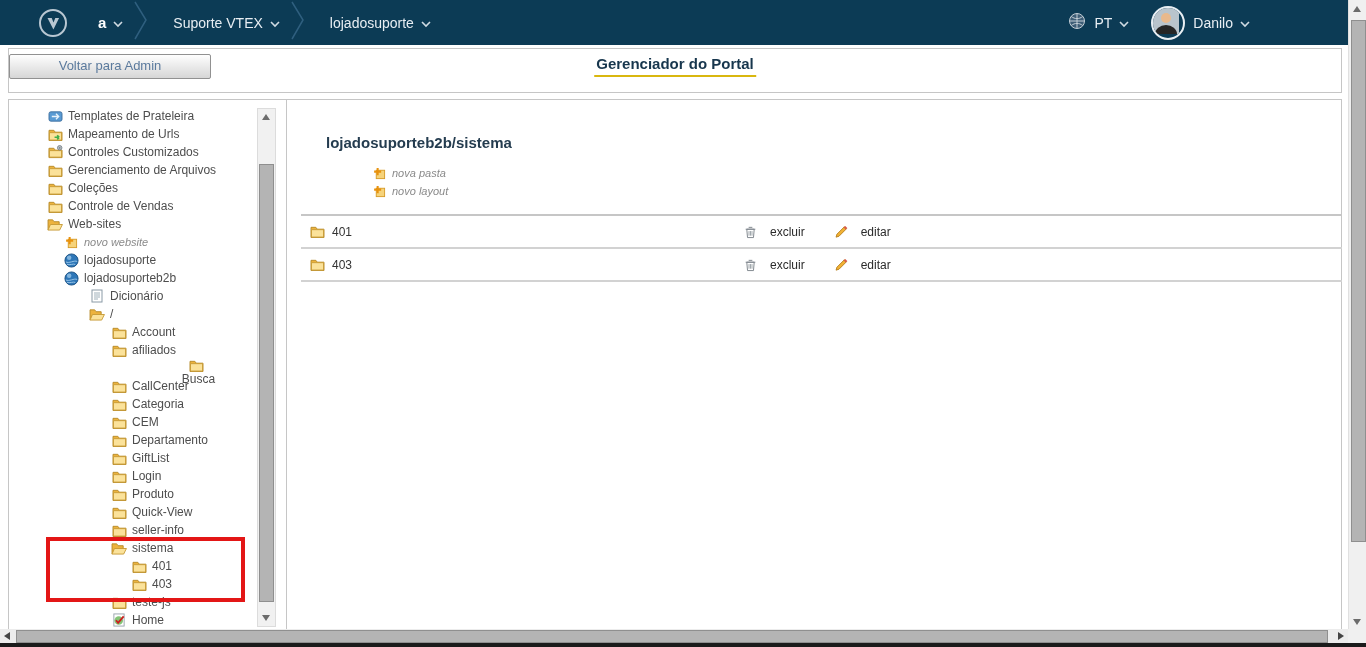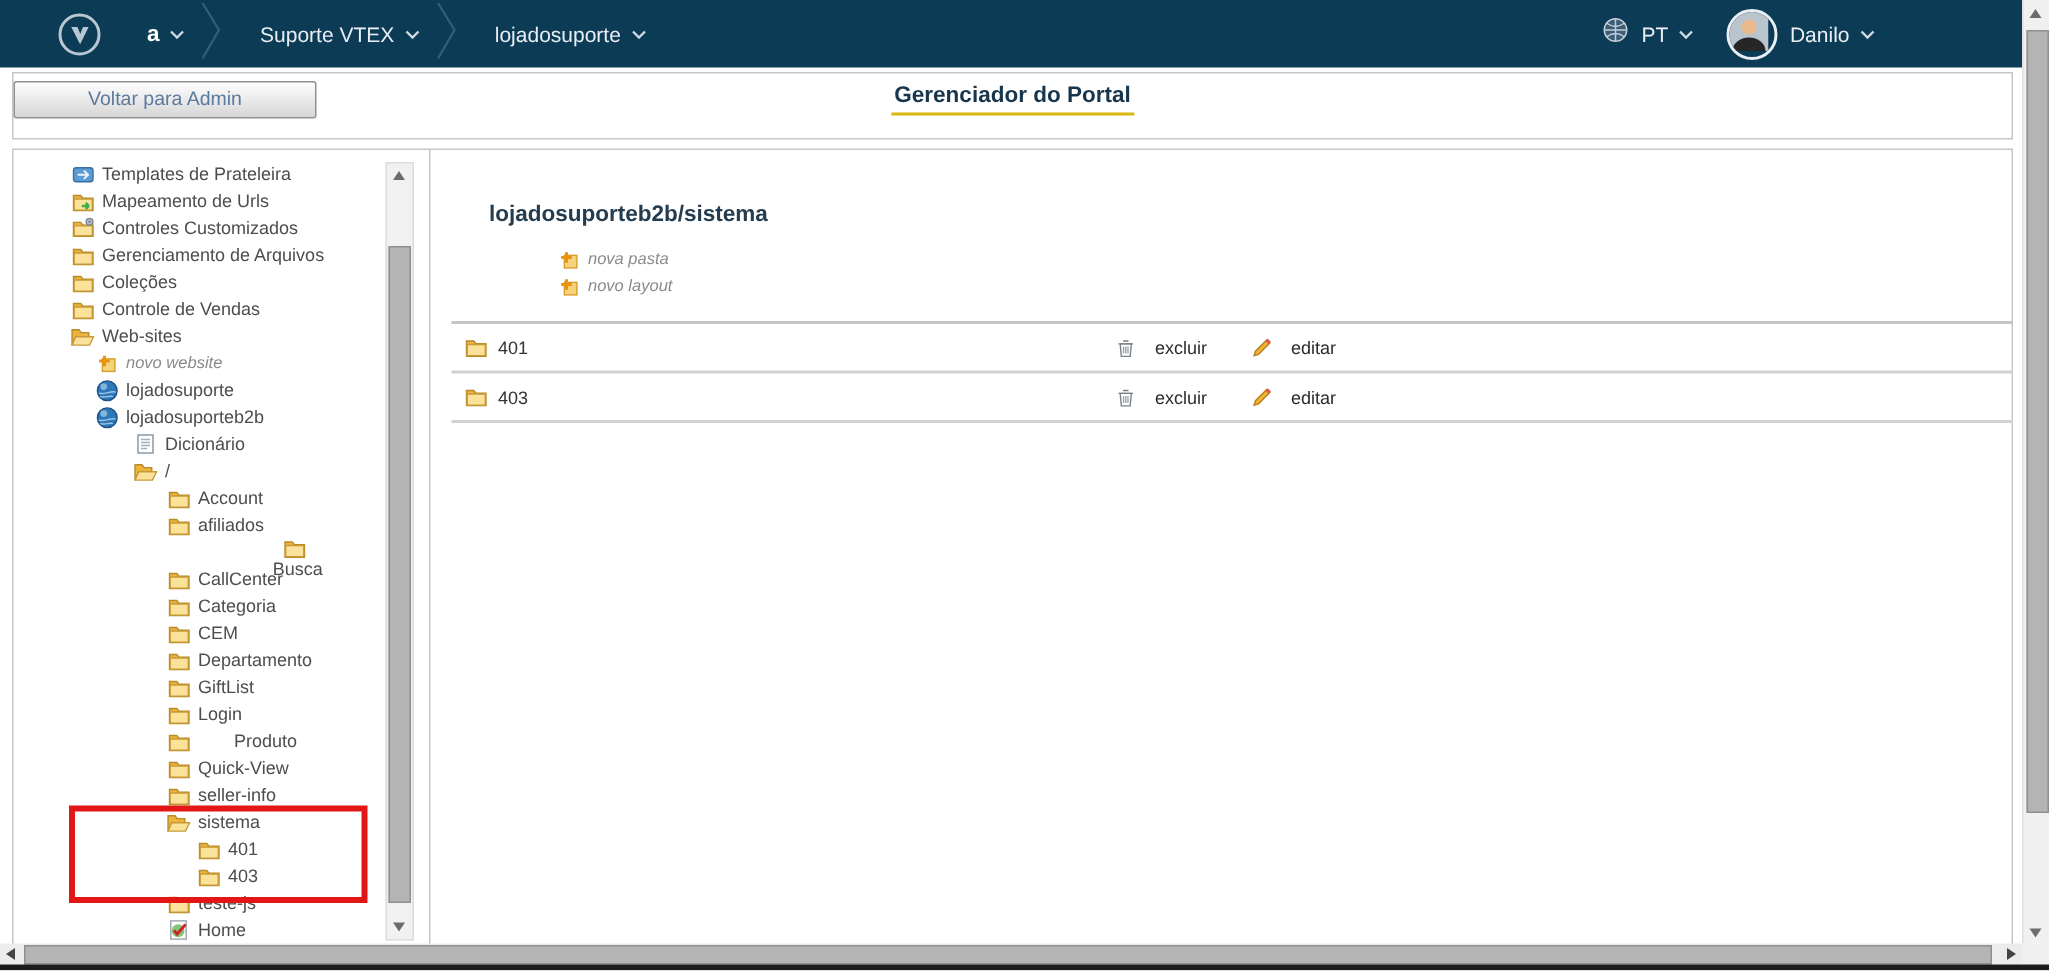--- a/index.html
+++ b/index.html
@@ -319,21 +319,21 @@
           </div>
           <div class="tree-row" style="padding-left: 102px;">
             <span class="ticon">
               <svg width="15" height="13" viewBox="0 0 16 14">
                 <path d="M1 2.5h5.2l1.6 2H15v9H1z" fill="#edb33d" stroke="#b78a2a"></path>
                 <path d="M1.5 5h13v8h-13z" fill="#fbe29a" stroke="#c79a35"></path>
               </svg>
             </span>
             <span class="tlabel">Login</span>
           </div>
-          <div class="tree-row" style="padding-left: 102px; gap: 24px;">
+          <div class="tree-row" style="padding-left: 102px;">
             <span class="ticon">
               <svg width="15" height="13" viewBox="0 0 16 14">
                 <path d="M1 2.5h5.2l1.6 2H15v9H1z" fill="#edb33d" stroke="#b78a2a"></path>
                 <path d="M1.5 5h13v8h-13z" fill="#fbe29a" stroke="#c79a35"></path>
               </svg>
             </span>
             <span class="tlabel">Produto</span>
           </div>
           <div class="tree-row" style="padding-left: 102px;">
             <span class="ticon">

